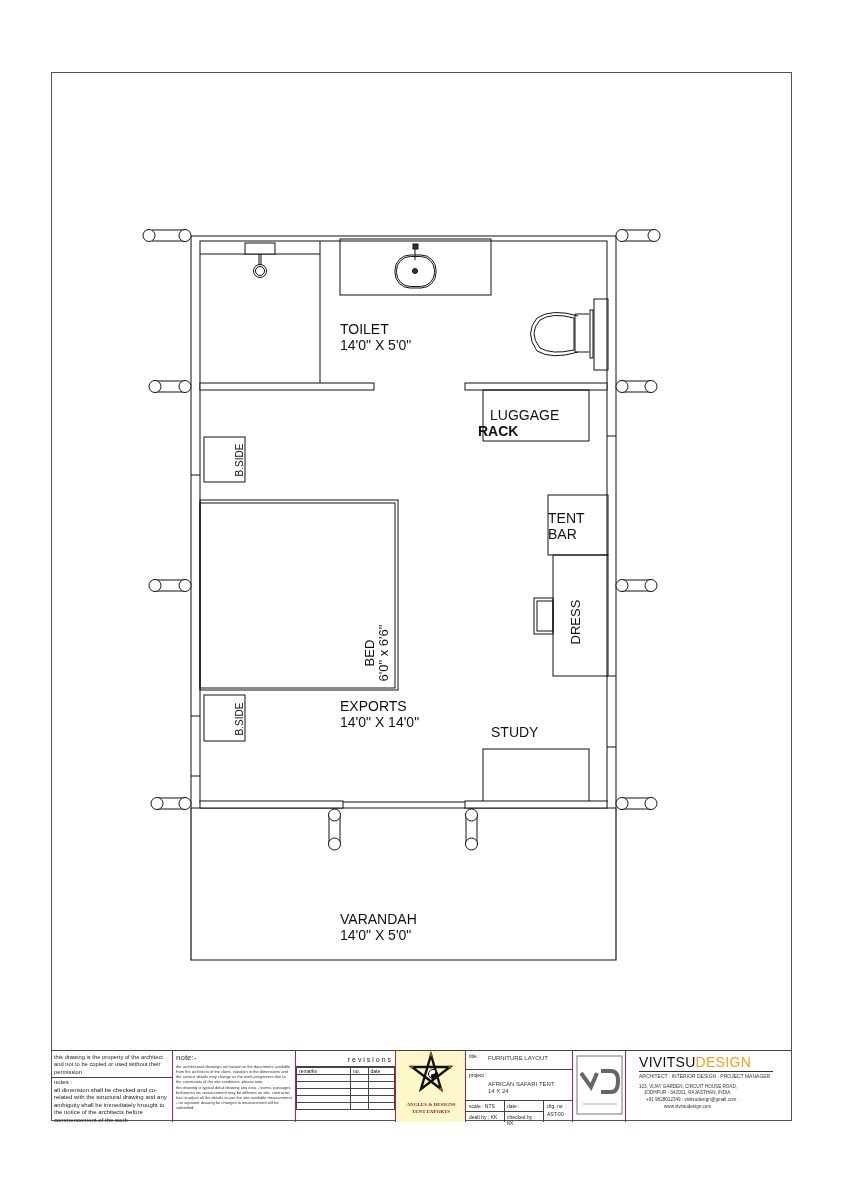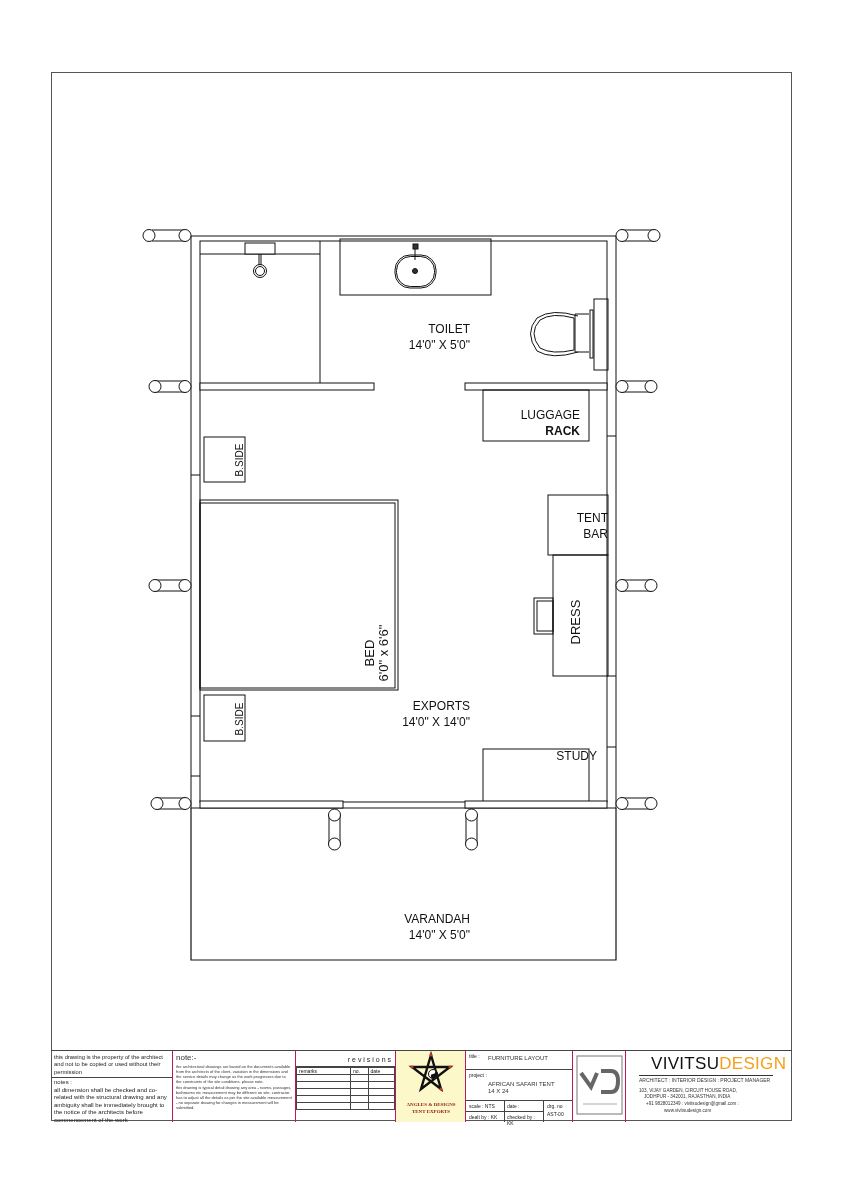--- a/index.html
+++ b/index.html
@@ -1,29 +1,29 @@
 <!DOCTYPE html>
 <html><head>
 <meta charset="utf-8">
 <style>
   html, body { margin:0; padding:0; background:#ffffff; }
   body { width:842px; height:1191px; position:relative; overflow:hidden; font-family:"Liberation Sans", sans-serif; color:#111; }
   .sheet { position:absolute; left:51px; top:72px; width:741px; height:1049px; border:1px solid #555; box-sizing:border-box; }
   svg.plan { position:absolute; left:0; top:0; }
-  .lbl { position:absolute; font-size:12px; text-align:right; line-height:16px; color:#111; white-space:nowrap; }
+  .lbl { position:absolute; font-size:14px; text-align:left; line-height:16px; color:#111; white-space:nowrap; }
   .rot { position:absolute; transform-origin:center center; transform:rotate(-90deg); white-space:nowrap; text-align:center; }
   
   .tb { position:absolute; left:51px; top:1050px; width:741px; height:71px; border-top:1px solid #444; box-sizing:border-box; }
   .tb .cell { position:absolute; box-sizing:border-box; border-right:1px solid #be185d; }
   .tiny { font-size:4px; line-height:5px; color:#333; }
   .small { font-size:5px; line-height:6px; color:#222; }
   .note-text { font-size:6.3px; line-height:8.4px; color:#222; }
   .rev-table { border-collapse:collapse; width:100%; }
   .rev-table td { border:1px solid #444; height:6px; font-size:5px; padding:0 2px; }
-  .brand { font-size:17px; letter-spacing:0.3px;margin-left:12px; }
+  .brand { font-size:14px; letter-spacing:0.3px; }
   .brand .a { color:#111; }
   .brand .b { color:#f59f1a; }
 </style>
 </head>
 <body>
 
 <div class="sheet"></div>
 
 <svg class="plan" width="842" height="1050" viewBox="0 0 842 1050">
   <g fill="none" stroke="#111" stroke-width="1">
@@ -159,21 +159,21 @@
 </div>
 <div class="lbl" style="left:490px; top:407px; width:90px;">
   <div>LUGGAGE</div>
   <div style="margin-left:-12px;font-weight:bold;">RACK</div>
 </div>
 <div class="lbl" style="left:548px; top:510px; width:60px;">
   <div>TENT</div>
   <div>BAR</div>
 </div>
 <div class="rot lbl" style="left:546px; top:614px; width:60px; font-size:13px;">DRESS</div>
-<div class="lbl" style="left:483px; top:748px; width:106px;padding-left:8px;">STUDY</div>
+<div class="lbl" style="left:483px; top:724px; width:106px;padding-left:8px;">STUDY</div>
 <div class="rot lbl" style="left:205px; top:452px; width:70px; font-size:10px;">B.SIDE</div>
 <div class="rot lbl" style="left:205px; top:711px; width:70px; font-size:10px;">B.SIDE</div>
 <div class="rot lbl" style="left:322px; top:639px; width:110px; font-size:13px; line-height:14px;">
   <div>BED</div>
   <div>6'0" x 6'6"</div>
 </div>
 <div class="lbl" style="left:340px; top:698px; width:130px;">
   <div>EXPORTS</div>
   <div>14'0" X 14'0"</div>
 </div>

